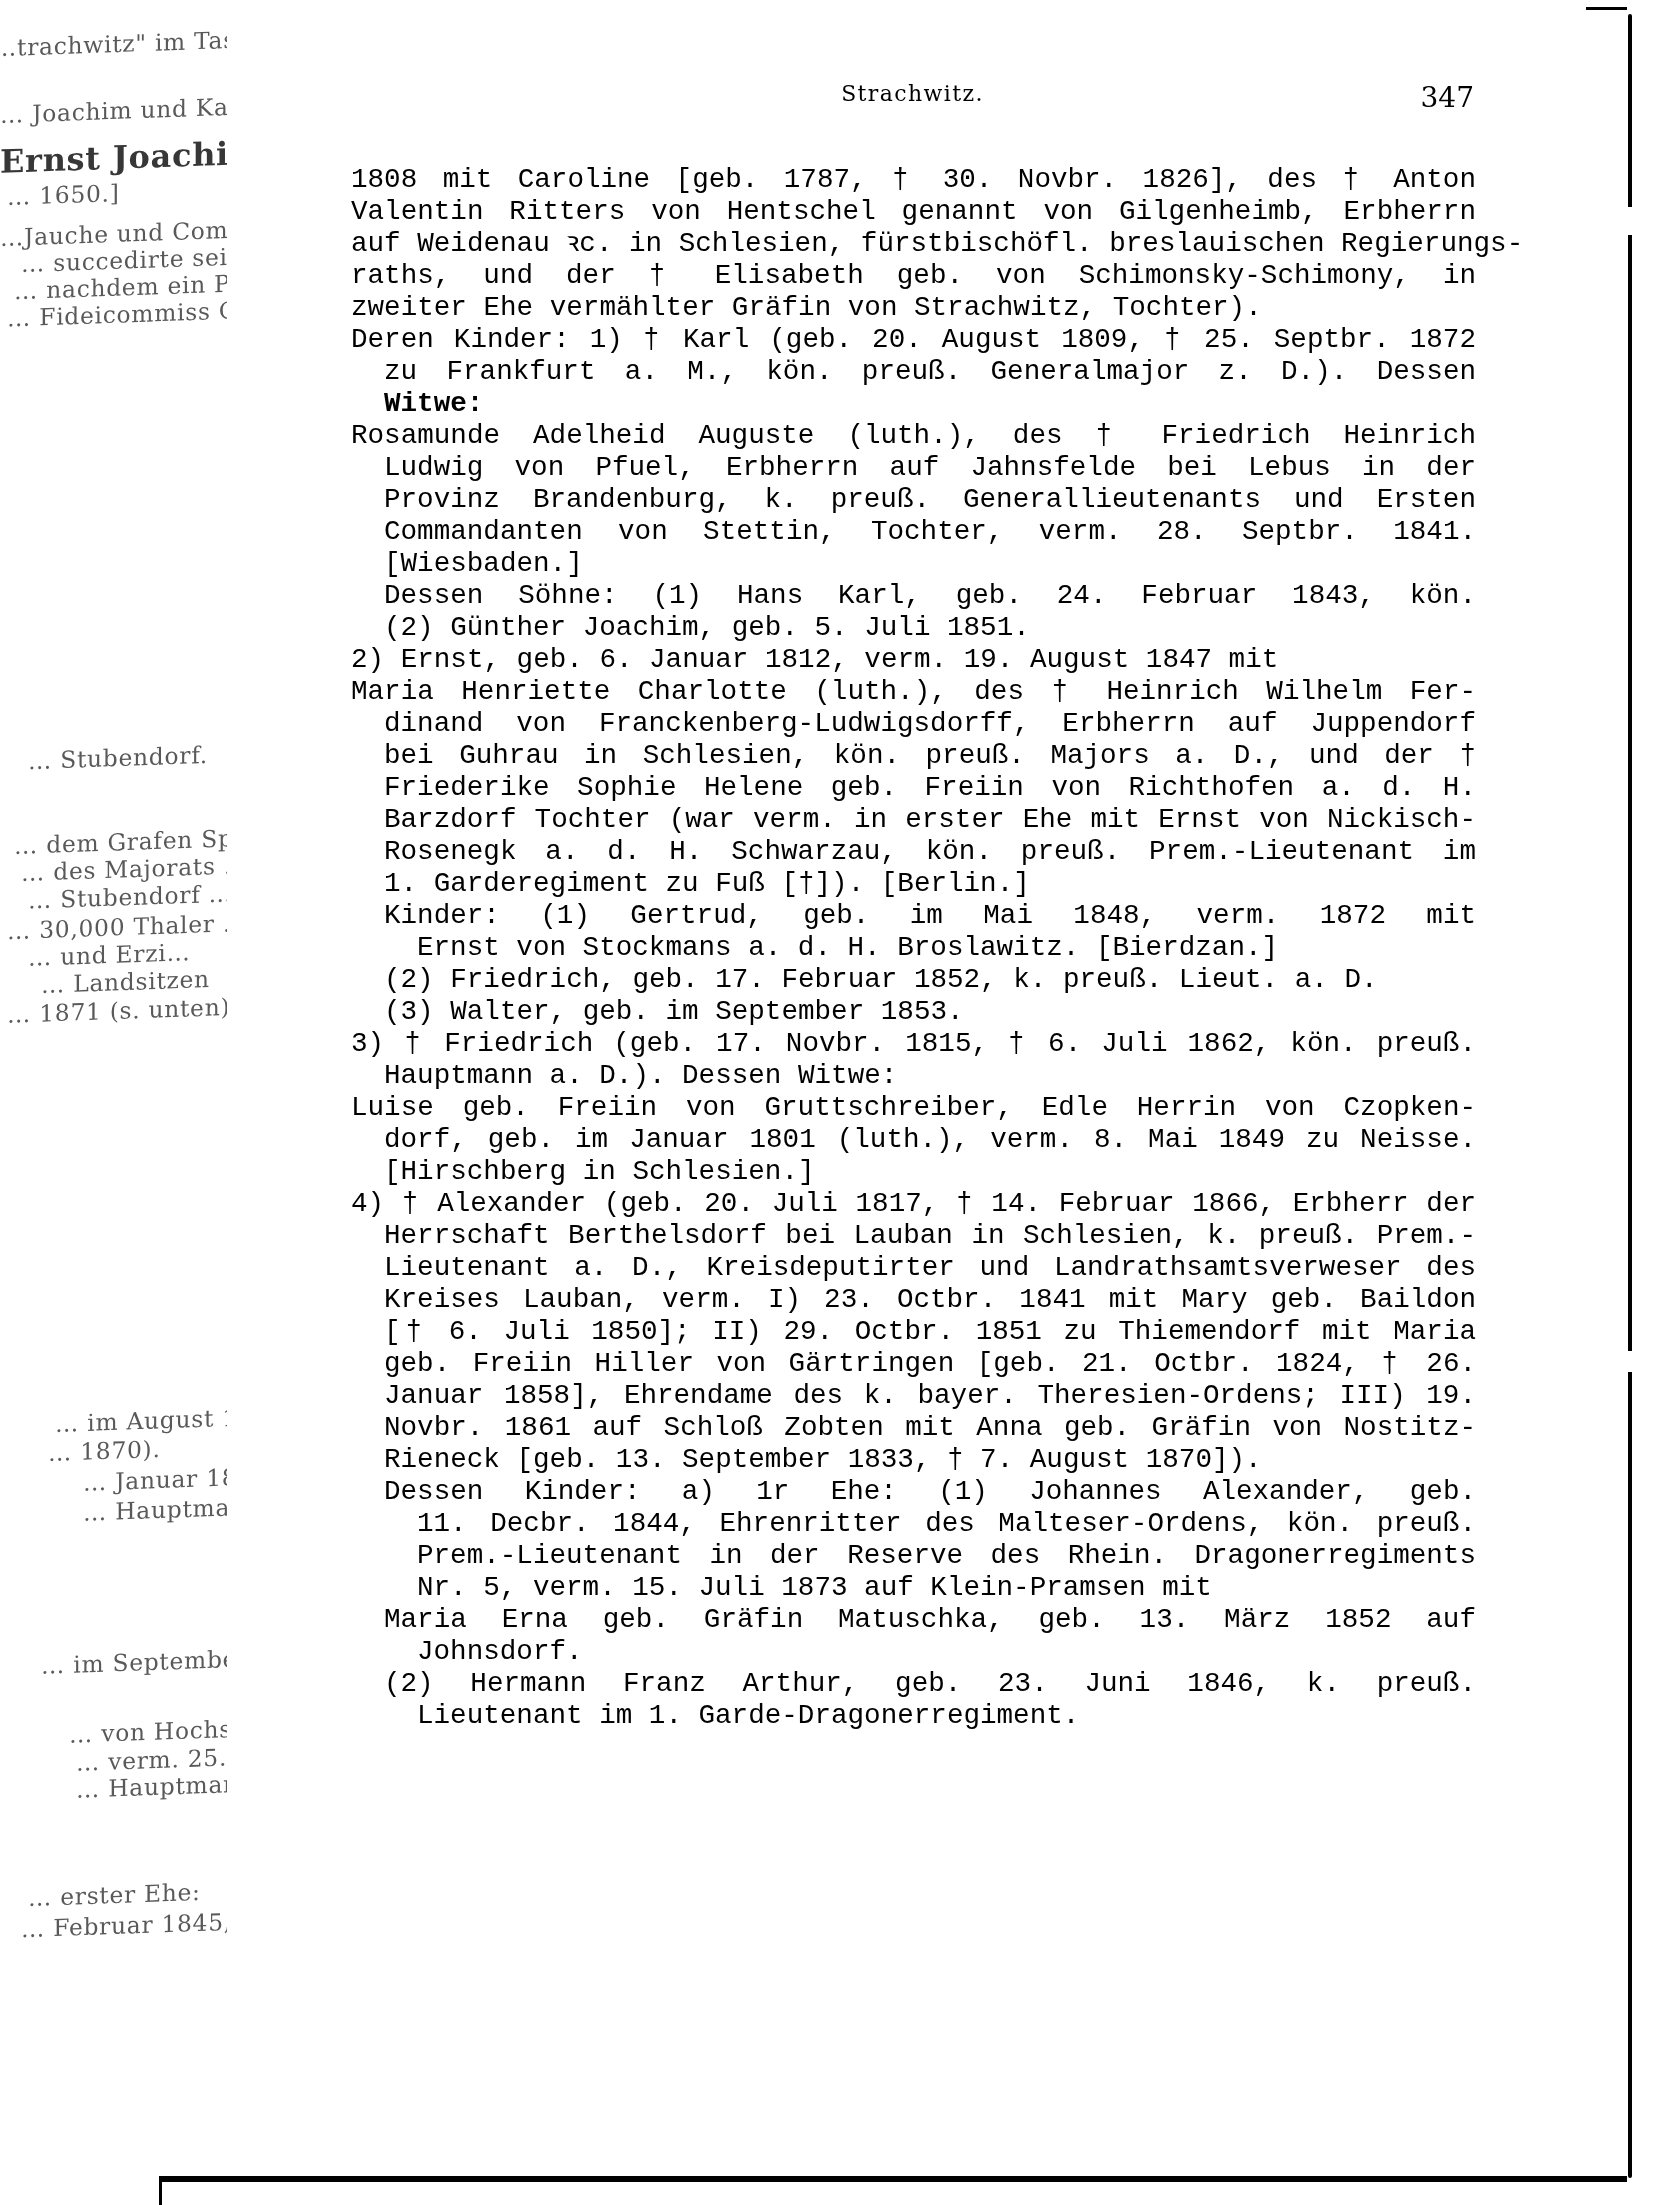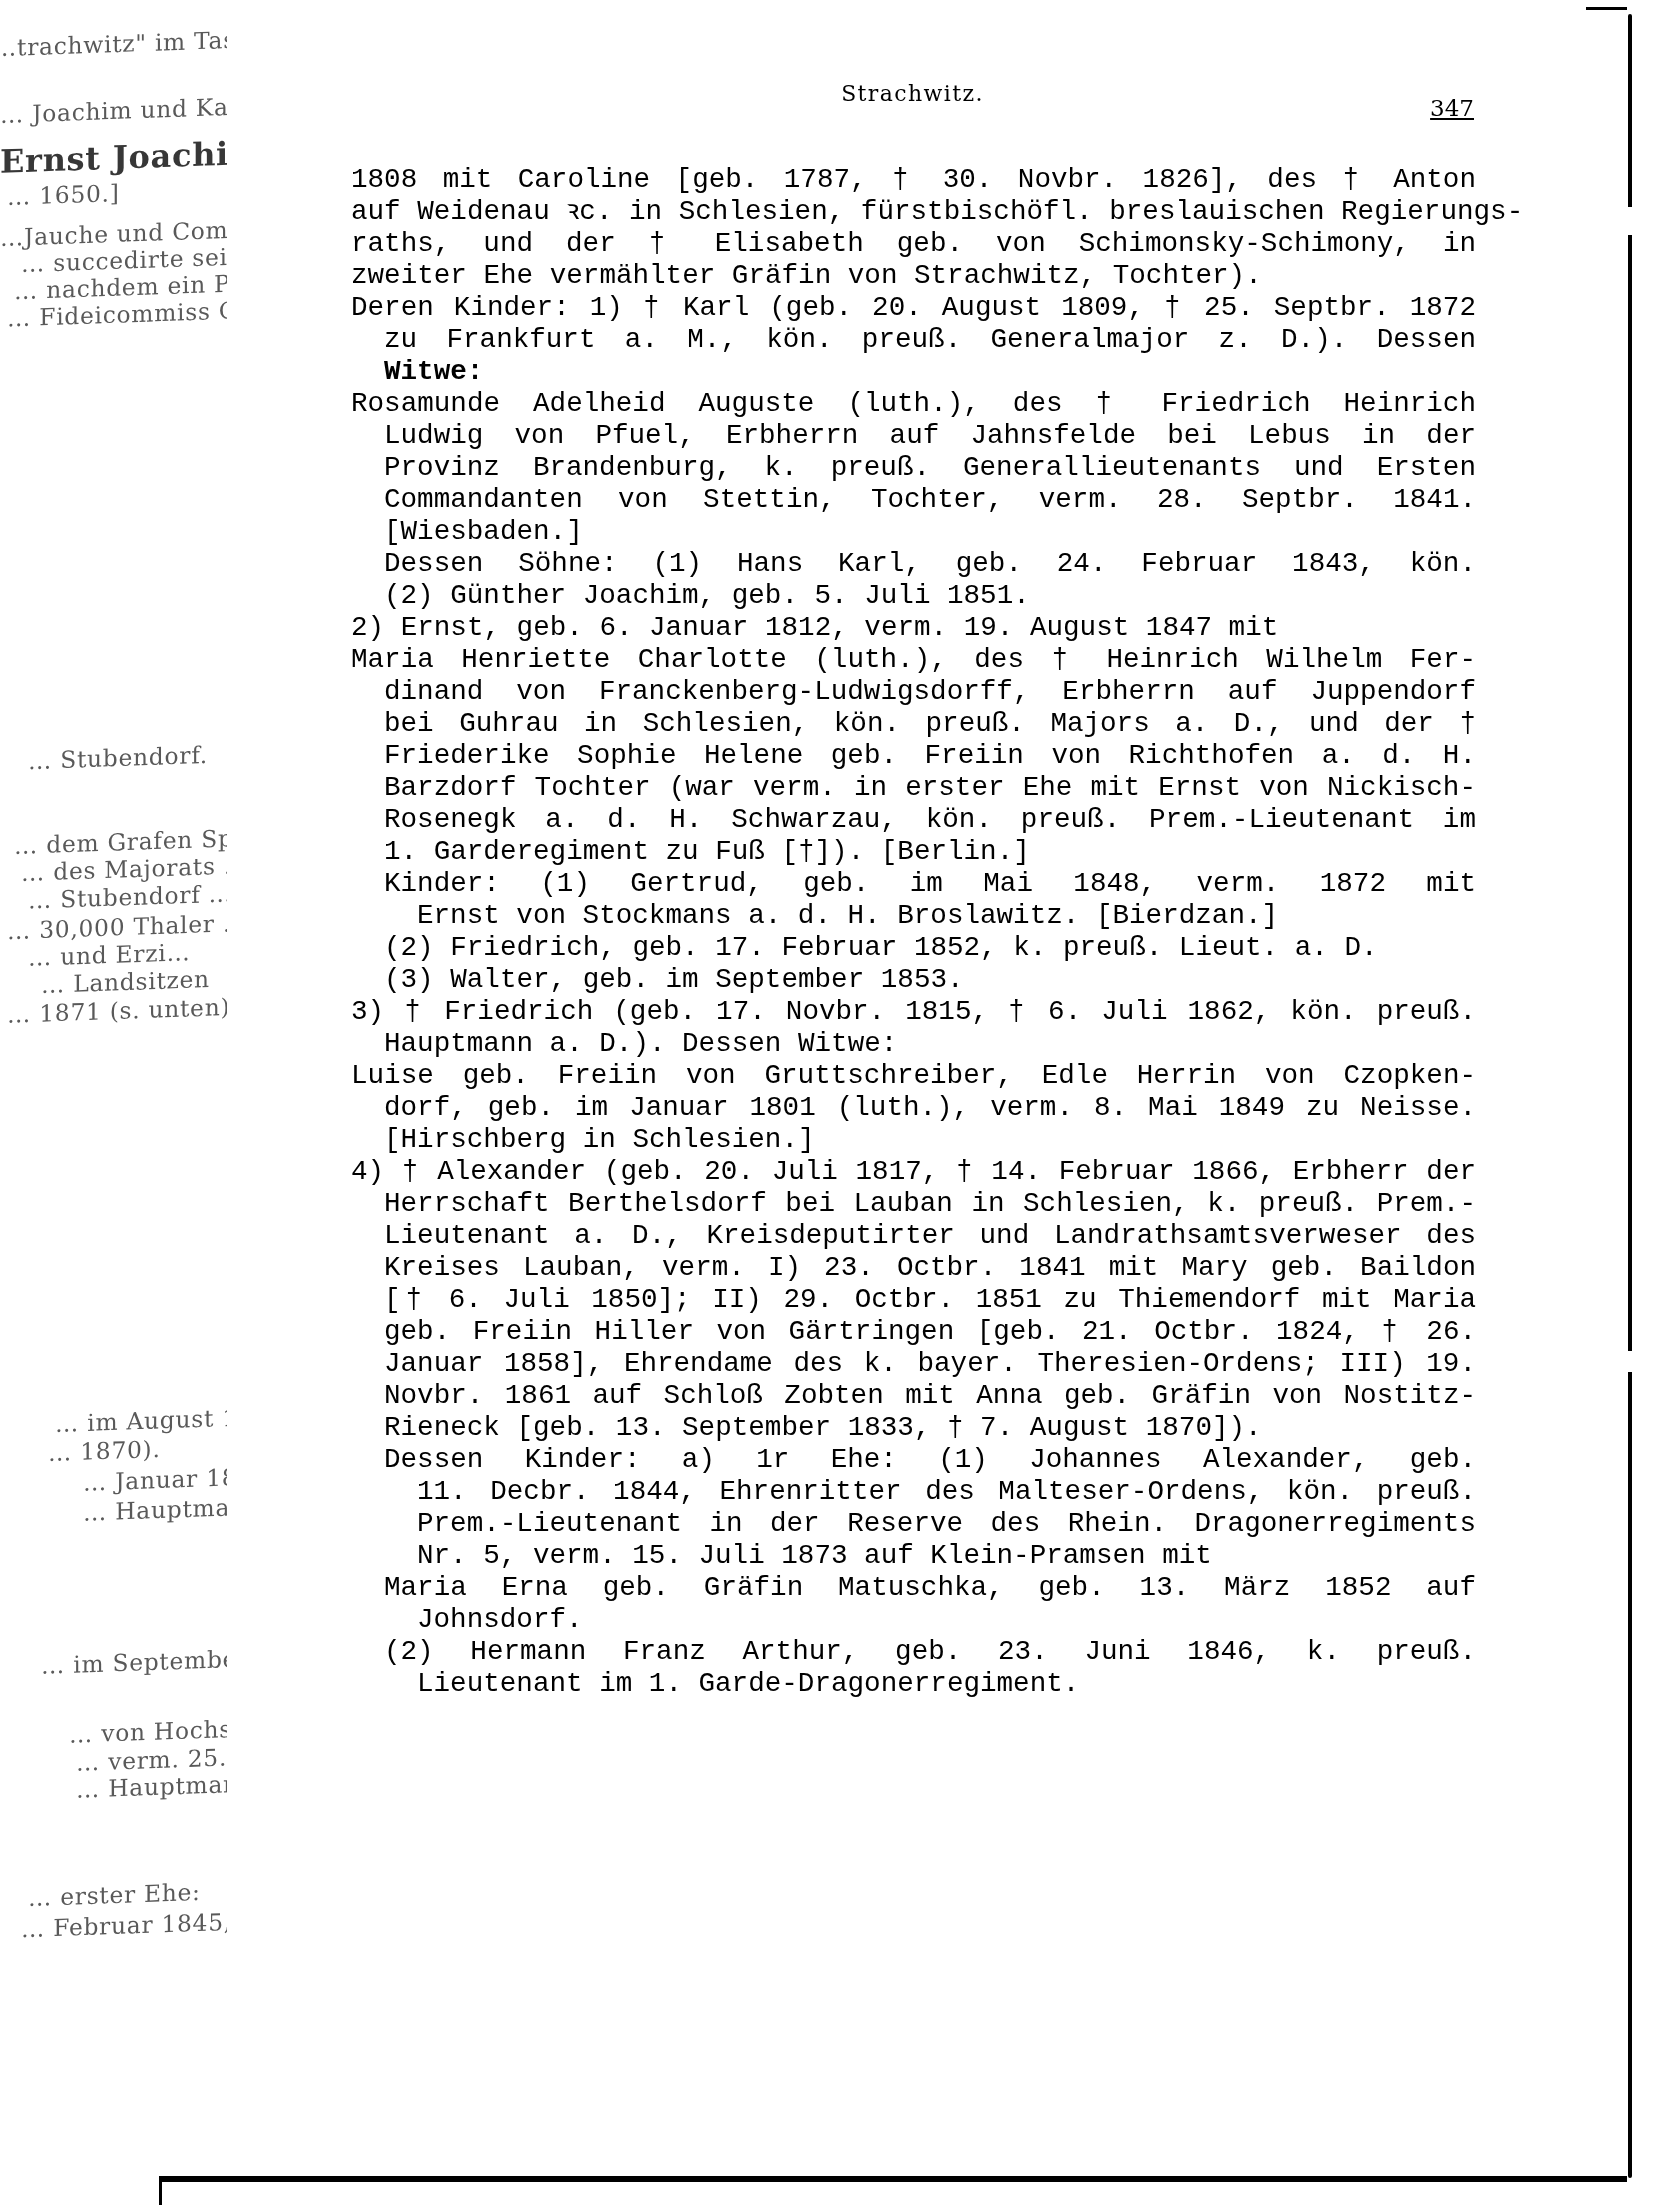--- a/index.html
+++ b/index.html
@@ -18,21 +18,21 @@
   
   .bleed { position:absolute; left:0; top:0; width:227px; height:2136px; overflow:hidden; }
   .bleed-line { position:absolute; white-space:nowrap; font-size:23.4px; color:#222;
                 opacity:0.75; letter-spacing:0.7px; transform:skewY(-2deg); }
   .bleed-line.big { font-size:32px; font-weight:bold; opacity:0.9; }
 
   
   .running-head { position:absolute; top:81px; left:351px; width:1123px; height:34px; }
   .running-title { position:absolute; left:0; right:0; text-align:center; font-size:22px;
                    letter-spacing:1.4px; }
-  .page-number { position:absolute; right:0; top:14px; font-size:23px;text-decoration:underline; }
+  .page-number { position:absolute; right:0; top:0; font-size:28px; }
 
   
   .body-text { position:absolute; left:351px; top:164px; width:1125px; }
   .line { font-size:27.6px; line-height:32px; white-space:nowrap; text-align:justify;
           text-align-last:justify; height:32px; overflow:visible;font-family:Liberation Mono, monospace; }
   .line.last { text-align-last:left; }
   .i1 { padding-left:33px; }
   .i2 { padding-left:66px; }
   .bold { font-weight:bold; }
 </style>
@@ -75,20 +75,21 @@
   <div class="bleed-line" style="top:1909px;left:20.7px">… Februar 1845, verm. 6. …</div>
 </div>
 
 <div class="running-head">
   <div class="running-title">Strachwitz.</div>
   <div class="page-number">347</div>
 </div>
 
 <div class="body-text">
   <div class="line">1808 mit Caroline [geb. 1787, † 30. Novbr. 1826], des † Anton</div>
+  <div class="line">Valentin Ritters von Hentschel genannt von Gilgenheimb, Erbherrn</div>
   <div class="line">auf Weidenau ꝛc. in Schlesien, fürstbischöfl. breslauischen Regierungs-</div>
   <div class="line">raths, und der † Elisabeth geb. von Schimonsky-Schimony, in</div>
   <div class="line last">zweiter Ehe vermählter Gräfin von Strachwitz, Tochter).</div>
   <div class="line">Deren Kinder: 1) † Karl (geb. 20. August 1809, † 25. Septbr. 1872</div>
   <div class="line i1">zu Frankfurt a. M., kön. preuß. Generalmajor z. D.). Dessen</div>
   <div class="line i1 last bold">Witwe:</div>
   <div class="line">Rosamunde Adelheid Auguste (luth.), des † Friedrich Heinrich</div>
   <div class="line i1">Ludwig von Pfuel, Erbherrn auf Jahnsfelde bei Lebus in der</div>
   <div class="line i1">Provinz Brandenburg, k. preuß. Generallieutenants und Ersten</div>
   <div class="line i1">Commandanten von Stettin, Tochter, verm. 28. Septbr. 1841.</div>

